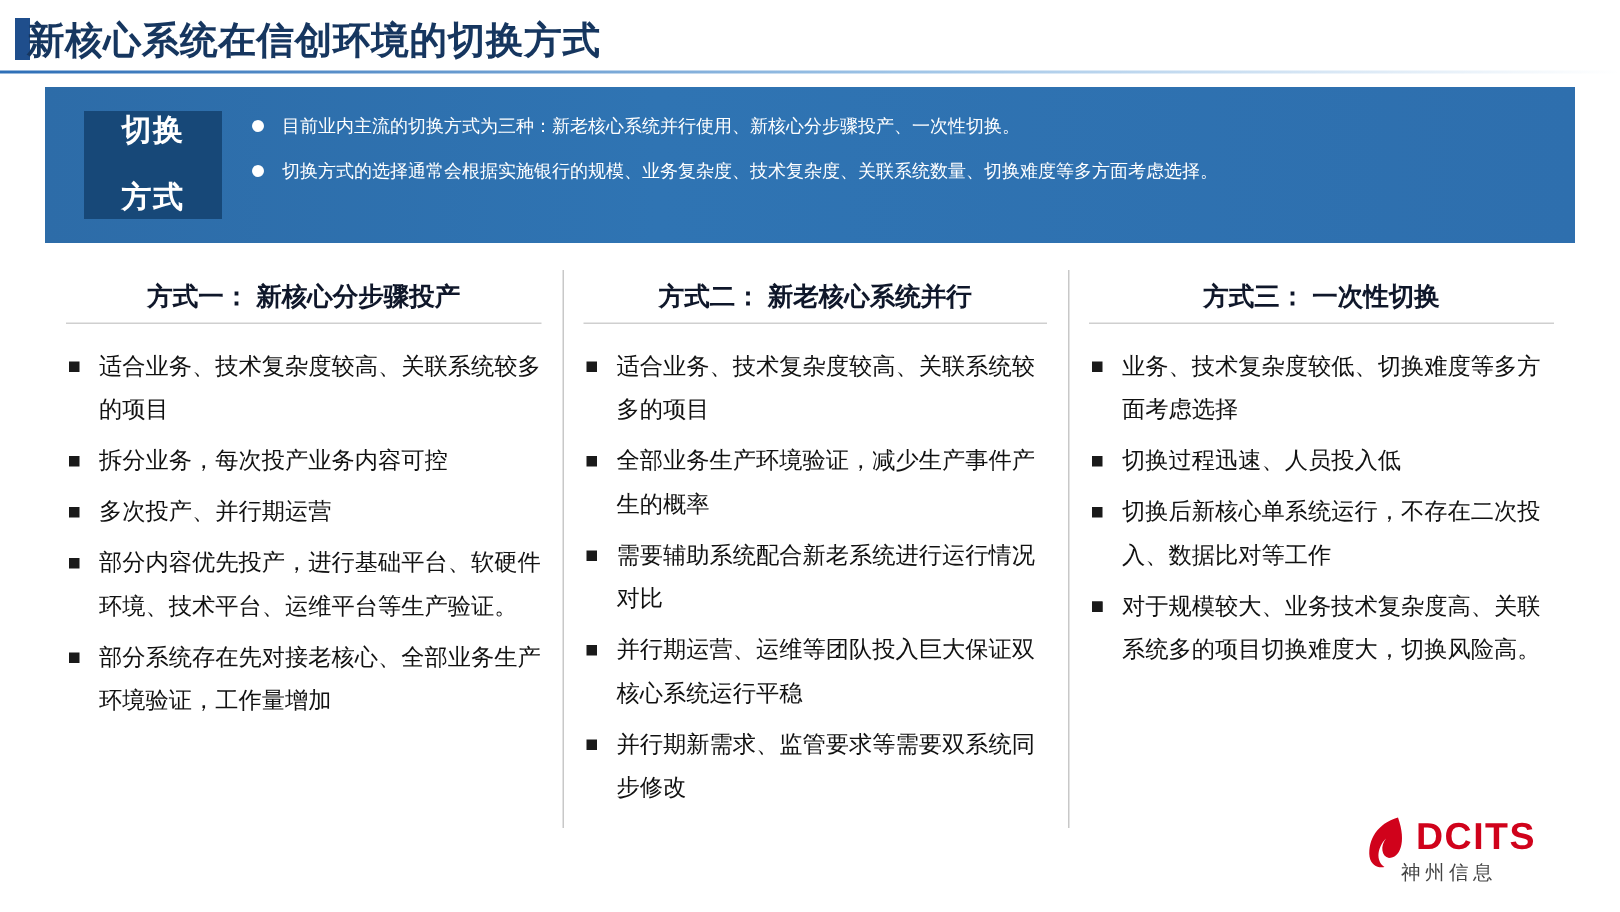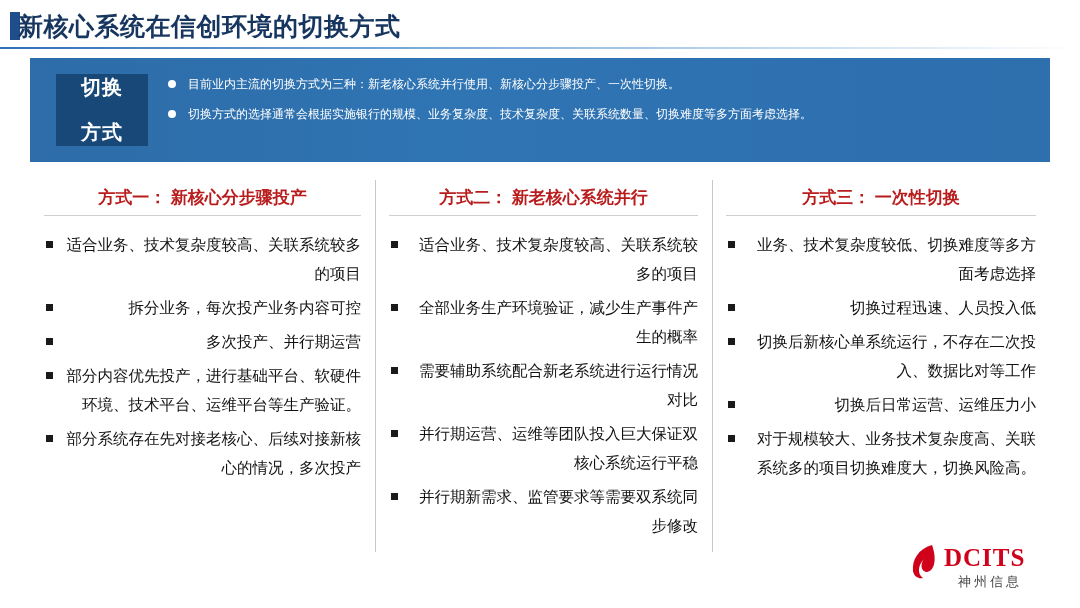--- a/index.html
+++ b/index.html
@@ -130,36 +130,35 @@
     height: 372px;
     background: #c8c8c8;
   }
   .divider.d1 { left: 345px; }
   .divider.d2 { left: 682px; }
 
   .col-head {
     text-align: center;
     font-size: 17px;
     font-weight: bold;
-    color: #b91c1c;
+    color: #0f172a;
     padding-top: 14px;
     padding-bottom: 6px;
     white-space: nowrap;
   }
   .col-rule {
     width: 100%;
     height: 1px;
     background: #cfcfcf;
     margin-bottom: 14px;
   }
   .col-list {
     font-size: 15.5px;
     line-height: 29px;
     color: #111111;
-    text-align: right;
   }
   .col-li {
     position: relative;
     padding-left: 22px;
     margin-bottom: 5px;
   }
   .col-li .sq {
     position: absolute;
     left: 2px;
     top: 11px;
@@ -184,25 +183,25 @@
     height: 36px;
   }
   .logo-text {
     position: absolute;
     left: 34px;
     top: 2px;
     font-size: 25px;
     font-weight: bold;
     color: #d0021b;
     letter-spacing: 1px;
-    font-family: Liberation Serif, serif;
+    font-family: Liberation Sans, sans-serif;
   }
   .logo-sub {
     position: absolute;
-    left: 48px;
+    left: 24px;
     top: 31px;
     font-size: 13px;
     color: #444444;
     letter-spacing: 3px;
   }
 </style>
 </head>
 <body>
 
 <div class="slide">
@@ -249,21 +248,21 @@
         <div class="col-li">
           <span class="sq"></span>
           <span>多次投产、并行期运营</span>
         </div>
         <div class="col-li">
           <span class="sq"></span>
           <span>部分内容优先投产，进行基础平台、软硬件环境、技术平台、运维平台等生产验证。</span>
         </div>
         <div class="col-li">
           <span class="sq"></span>
-          <span>部分系统存在先对接老核心、后续对接新核心的情况，多次投产</span>
+          <span>部分系统存在先对接老核心、全部业务生产环境验证，工作量增加</span>
         </div>
       </div>
     </div>
 
     <div class="col col-2">
       <div class="col-head">方式二： 新老核心系统并行</div>
       <div class="col-rule"></div>
       <div class="col-list">
         <div class="col-li">
           <span class="sq"></span>
@@ -299,21 +298,20 @@
         <div class="col-li">
           <span class="sq"></span>
           <span>切换过程迅速、人员投入低</span>
         </div>
         <div class="col-li">
           <span class="sq"></span>
           <span>切换后新核心单系统运行，不存在二次投入、数据比对等工作</span>
         </div>
         <div class="col-li">
           <span class="sq"></span>
-          <span>切换后日常运营、运维压力小</span>
         </div>
         <div class="col-li">
           <span class="sq"></span>
           <span>对于规模较大、业务技术复杂度高、关联系统多的项目切换难度大，切换风险高。</span>
         </div>
       </div>
     </div>
   </div>
 
   <div class="logo">

